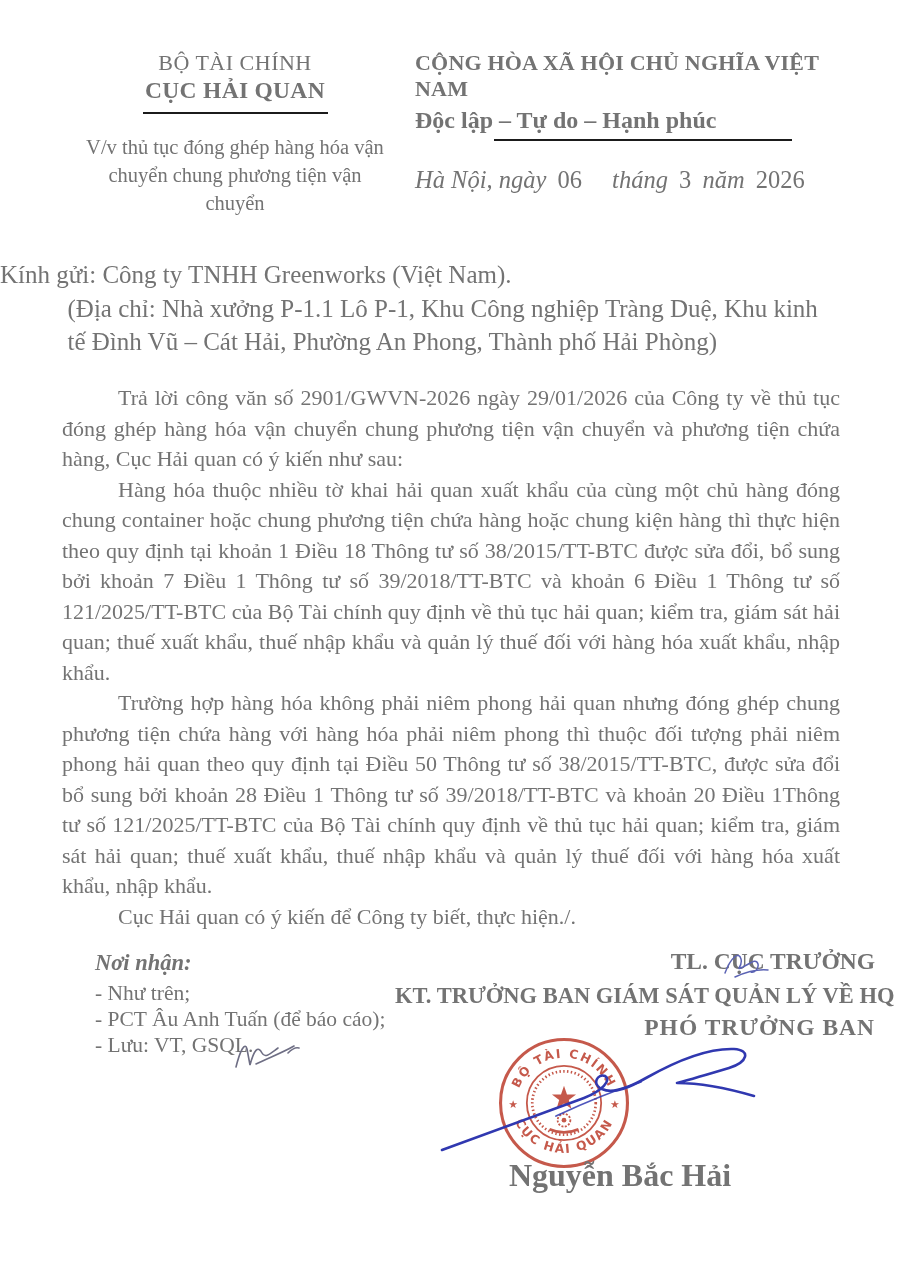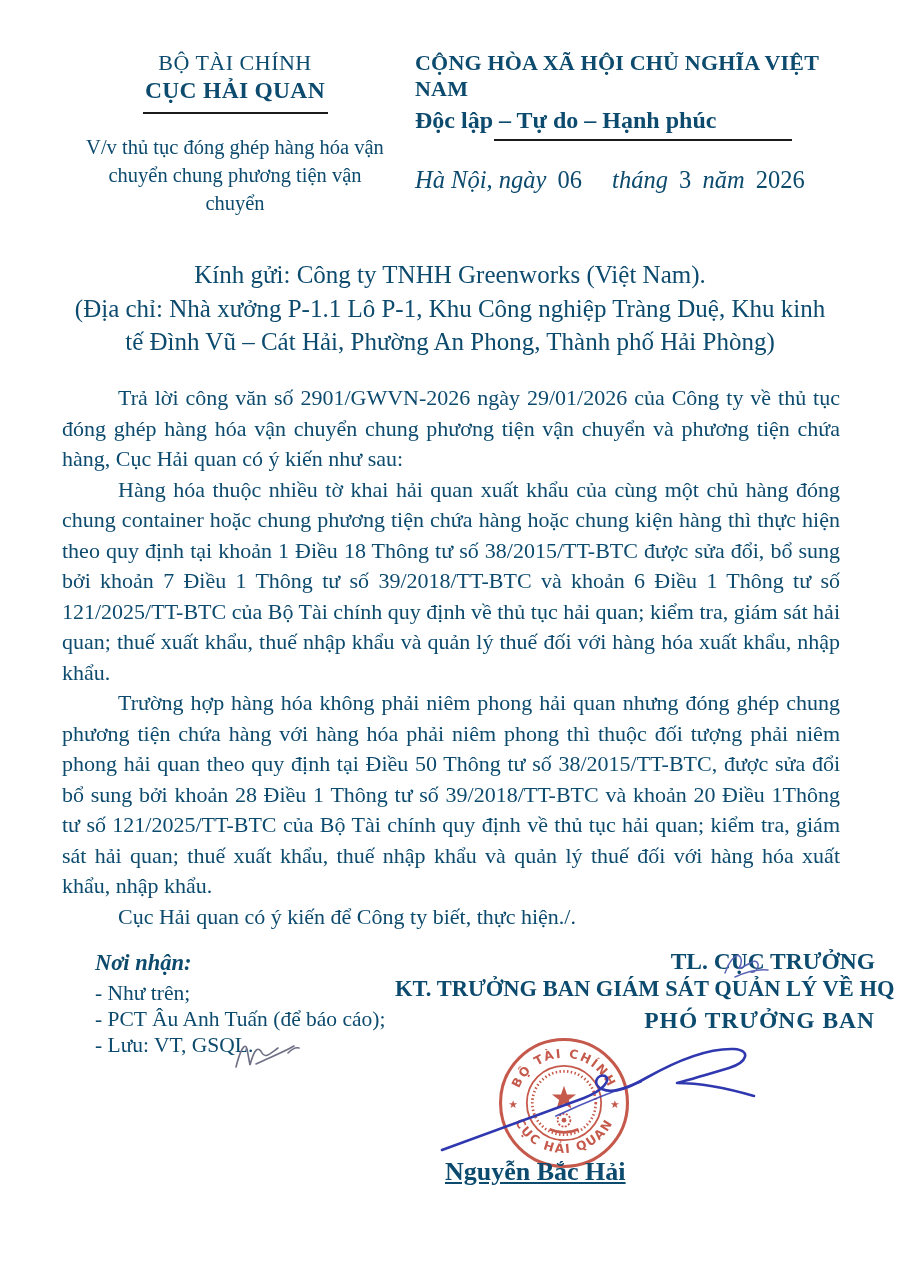--- a/index.html
+++ b/index.html
@@ -3,21 +3,21 @@
 <meta charset="utf-8">
 <style>
   html,body { margin:0; padding:0; background:#ffffff; }
   .page {
     position: relative;
     width: 900px;
     height: 1275px;
     margin: 0 auto;
     background: #ffffff;
     font-family: "Liberation Serif", "DejaVu Serif", serif;
-    color: #0c4a6e;
+    color: #737373;
     overflow: hidden;
   }
   
   .header { display:flex; padding: 50px 30px 0 55px; }
   .col-left  { width: 360px; text-align:center; flex: 0 0 auto; }
   .col-right { flex: 1 1 auto; text-align:left; }
 
   .ministry   { font-size: 22px; letter-spacing: .5px; }
   .department { font-size: 23.5px; font-weight: bold; margin-top: 1px; letter-spacing:.3px; }
   .rule-left  { width: 185px; height: 2px; background:#1b1b1b; margin: 8px auto 0; }
@@ -27,38 +27,38 @@
 
   .national-title { font-size: 22px; font-weight: bold; letter-spacing:.2px; }
   .national-motto { font-size: 24px; font-weight: bold; margin-top: 5px; }
   .rule-right { width: 298px; height: 2px; background:#1b1b1b; margin: 5px auto 0; }
   .date-line  { margin-top: 25px; font-size: 24.5px; }
   .date-line .it { font-style: italic; }
   .date-line .num { font-style: normal; margin: 0 5px; }
   .date-line .num.day { margin-right: 24px; }
 
   
-  .recipient { margin-top: 44px; text-align: center; }
+  .recipient { margin-top: 44px; text-align: left; }
   .recipient-to { font-size: 25px; }
   .recipient-address { font-size: 25px; line-height: 33px; max-width: 765px; margin: 3px auto 0; }
 
   
   .body-text { margin-top: 25px; padding: 0 60px 0 62px; text-align: justify; }
   .body-text p { margin: 0; font-size: 22px; line-height: 30.5px; text-indent: 56px; }
 
   
   .footer-left { position:absolute; left: 95px; top: 950px; font-size: 21.5px; line-height: 26px; }
   .footer-left .label { font-weight: bold; font-style: italic; font-size: 22.5px; margin-bottom: 4px; }
   .sign-block { position:absolute; left: 395px; top: 948px; width: 480px; text-align:right;
                 font-weight:bold; }
   .sign-title1 { font-size: 23.5px; }
-  .sign-title2 { font-size: 22.5px; margin-top: 1px; white-space: nowrap; }
+  .sign-title2 { font-size: 22.5px; margin-top: 8px; white-space: nowrap; }
   .sign-title3 { font-size: 23.5px; margin-top: 5px; letter-spacing: 1px; }
-  .signer-name { position:absolute; left: 445px; top: 1157px; width: 350px; text-align:left;
-                 font-weight:bold; font-size: 26px; text-decoration: underline; }
+  .signer-name { position:absolute; left: 445px; top: 1157px; width: 350px; text-align:center;
+                 font-weight:bold; font-size: 32px; }
 
   .paraph-gray { position:absolute; left: 228px; top: 1033px; }
   .paraph-blue { position:absolute; left: 718px; top: 945px; }
   .stamp       { position:absolute; left: 496px; top: 1035px; }
   .signature   { position:absolute; left: 436px; top: 1038px; }
 
   svg { display:block; }
 </style>
 </head>
 <body>

